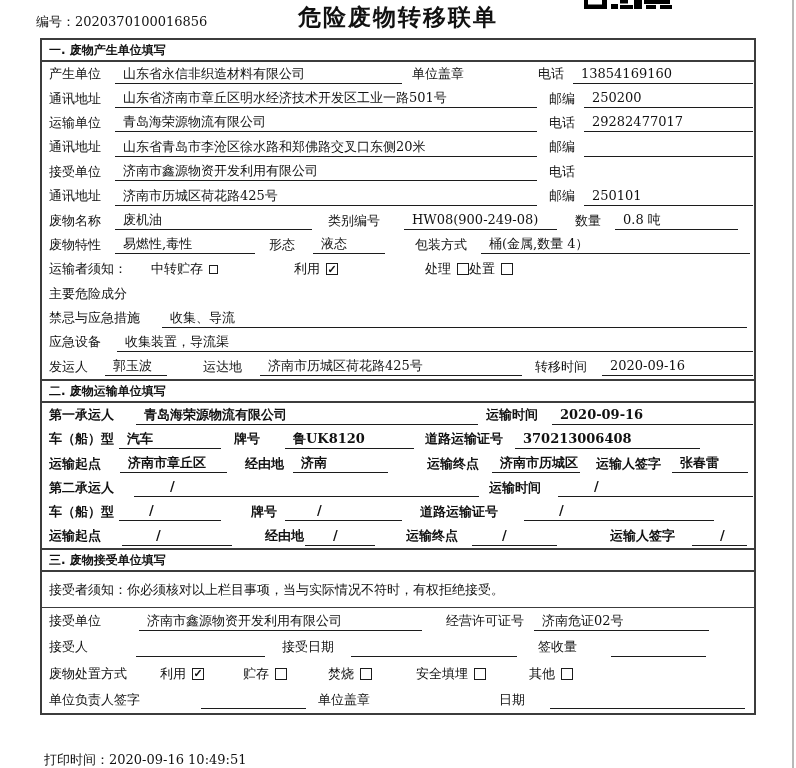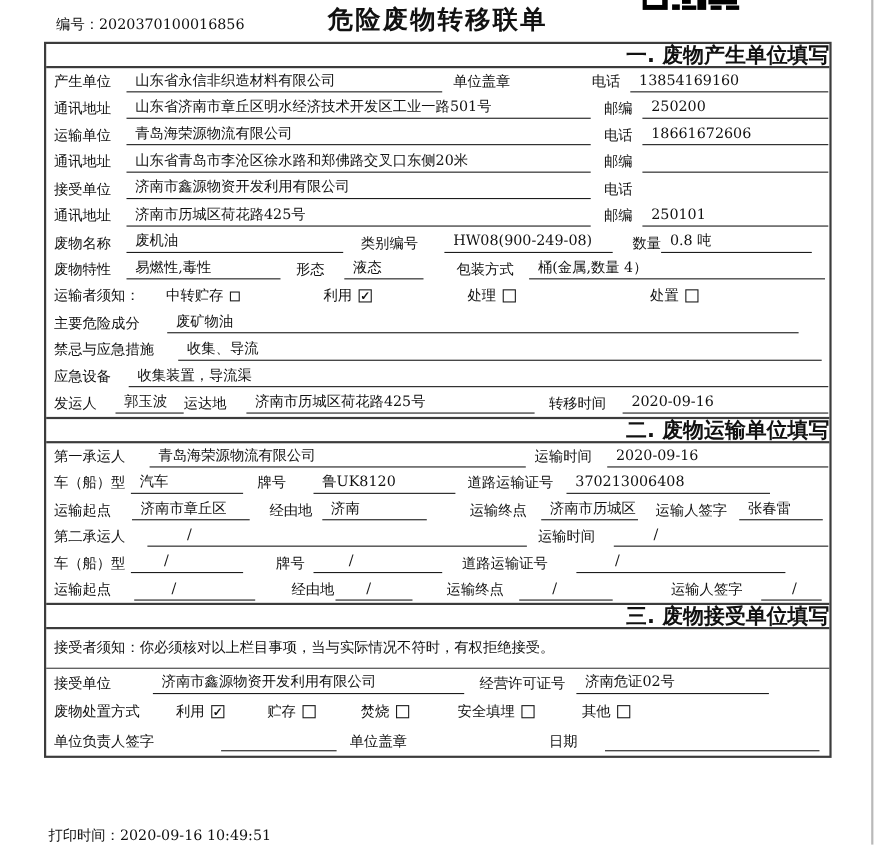--- a/index.html
+++ b/index.html
@@ -5,47 +5,47 @@
   html,body{margin:0;padding:0;}
   body{
     width:796px;height:768px;background:#ffffff;color:#111;
     font-family:"DejaVu Serif","Liberation Serif",serif;
     position:relative;overflow:hidden;
     -webkit-font-smoothing:antialiased;
   }
   .page-edge{position:absolute;top:0;bottom:0;right:2px;width:2px;background:#b9b9b9;}
   
   .hdr{position:relative;height:38px;}
-  .serial{position:absolute;left:51px;top:13px;font-size:13px;white-space:nowrap;}
+  .serial{position:absolute;left:36px;top:13px;font-size:13px;white-space:nowrap;}
   .doc-title{
     position:absolute;left:0;right:0;top:2px;text-align:center;
     font-family:"DejaVu Sans","Liberation Sans",sans-serif;
     font-size:23px;font-weight:bold;letter-spacing:2px;
   }
   .qr{position:absolute;left:584px;top:0;width:90px;height:10px;}
   
   .tbl{
     position:absolute;left:40px;top:38px;width:716px;
     border:2px solid #3c3c3c;box-sizing:border-box;background:#fff;
   }
   .sec-h{
     height:20px;line-height:20px;border-bottom:2px solid #3c3c3c;
     font-family:"DejaVu Sans","Liberation Sans",sans-serif;
-    font-weight:bold;font-size:19px;padding-left:7px;white-space:nowrap;text-align:right;
+    font-weight:bold;font-size:12px;padding-left:7px;white-space:nowrap;
   }
   .sec-h.mid{border-top:2px solid #3c3c3c;}
   .notice{
     height:35px;line-height:35px;border-bottom:1.5px solid #3c3c3c;
     font-size:13px;padding-left:7px;white-space:nowrap;
   }
   .row{
     display:flex;align-items:center;height:24.4px;padding-left:7px;
     font-size:13px;white-space:nowrap;
   }
-  .s2 .row{height:24.2px;}
+  .s2 .row{height:24.2px;font-weight:bold;}
   .s3 .row{height:26.2px;}
   .ul{
     border-bottom:1px solid #1c1c1c;height:19px;line-height:18px;
     box-sizing:border-box;padding-left:8px;overflow:hidden;flex:0 0 auto;
   }
   .grow{flex:1 1 auto;margin-right:1px;}
   .lb{flex:0 0 auto;}
   .box{
     display:inline-flex;width:12px;height:12px;border:1.5px solid #1c1c1c;
     box-sizing:border-box;margin-left:6px;align-items:center;justify-content:center;
@@ -90,21 +90,21 @@
     <div class="row">
       <span class="lb">通讯地址</span>
       <span class="ul" style="width:422px;margin-left:14px">山东省济南市章丘区明水经济技术开发区工业一路501号</span>
       <span class="lb" style="margin-left:12px">邮编</span>
       <span class="ul grow" style="margin-left:9px">250200</span>
     </div>
     <div class="row">
       <span class="lb">运输单位</span>
       <span class="ul" style="width:422px;margin-left:14px">青岛海荣源物流有限公司</span>
       <span class="lb" style="margin-left:12px">电话</span>
-      <span class="ul grow" style="margin-left:9px">18661672606</span>
+      <span class="ul grow" style="margin-left:9px">29282477017</span>
     </div>
     <div class="row">
       <span class="lb">通讯地址</span>
       <span class="ul" style="width:422px;margin-left:14px">山东省青岛市李沧区徐水路和郑佛路交叉口东侧20米</span>
       <span class="lb" style="margin-left:12px">邮编</span>
       <span class="ul grow" style="margin-left:9px"></span>
     </div>
     <div class="row">
       <span class="lb">接受单位</span>
       <span class="ul" style="width:422px;margin-left:14px">济南市鑫源物资开发利用有限公司</span>
@@ -115,57 +115,56 @@
       <span class="ul" style="width:422px;margin-left:14px">济南市历城区荷花路425号</span>
       <span class="lb" style="margin-left:12px">邮编</span>
       <span class="ul grow" style="margin-left:9px">250101</span>
     </div>
     <div class="row">
       <span class="lb">废物名称</span>
       <span class="ul" style="width:197px;margin-left:14px">废机油</span>
       <span class="lb" style="margin-left:16px">类别编号</span>
       <span class="ul" style="width:153px;margin-left:24px">HW08(900-249-08)</span>
       <span class="lb" style="margin-left:18px">数量</span>
-      <span class="ul grow" style="margin-right:16px">0.8 吨</span>
+      <span class="ul grow" style="margin-left:14px;margin-right:16px">0.8 吨</span>
     </div>
     <div class="row">
       <span class="lb">废物特性</span>
       <span class="ul" style="width:140px;margin-left:14px">易燃性,毒性</span>
       <span class="lb" style="margin-left:14px">形态</span>
       <span class="ul" style="width:72px;margin-left:18px">液态</span>
       <span class="lb" style="margin-left:30px">包装方式</span>
       <span class="ul grow" style="margin-left:14px;margin-right:4px">桶(金属,数量 4）</span>
     </div>
     <div class="row">
       <span class="lb">运输者须知：</span>
       <span class="lb" style="margin-left:24px">中转贮存</span>
       <span class="box" style="width:9px;height:9px"></span>
       <span class="lb" style="margin-left:76px">利用</span>
       <span class="box">✓</span>
       <span class="lb" style="margin-left:87px">处理</span>
       <span class="box"></span>
-      <span class="lb" style="margin-left:122px">处置</span>
+      <span class="lb" style="">处置</span>
       <span class="box"></span>
     </div>
     <div class="row">
       <span class="lb">主要危险成分</span>
-      <span class="ul" style="width:574px;margin-left:25px">废矿物油</span>
     </div>
     <div class="row">
       <span class="lb">禁忌与应急措施</span>
       <span class="ul" style="width:585px;margin-left:22px">收集、导流</span>
     </div>
     <div class="row">
       <span class="lb">应急设备</span>
       <span class="ul grow" style="margin-left:16px">收集装置，导流渠</span>
     </div>
     <div class="row">
       <span class="lb">发运人</span>
       <span class="ul" style="width:62px;margin-left:17px">郭玉波</span>
-      <span class="lb" style="">运达地</span>
+      <span class="lb" style="margin-left:36px">运达地</span>
       <span class="ul" style="width:262px;margin-left:18px">济南市历城区荷花路425号</span>
       <span class="lb" style="margin-left:13px">转移时间</span>
       <span class="ul grow" style="margin-left:15px">2020-09-16</span>
     </div>
   </div>
 
   <div class="sec-h mid">二. 废物运输单位填写</div>
   <div class="s2">
     <div class="row">
       <span class="lb">第一承运人</span>
@@ -216,22 +215,30 @@
       <span class="ul" style="width:55px;margin-left:17px;padding-left:28px">/</span>
     </div>
   </div>
 
   <div class="sec-h mid">三. 废物接受单位填写</div>
   <div class="notice">接受者须知：你必须核对以上栏目事项，当与实际情况不符时，有权拒绝接受。</div>
   <div class="s3">
     <div class="row">
       <span class="lb">接受单位</span>
       <span class="ul" style="width:283px;margin-left:38px">济南市鑫源物资开发利用有限公司</span>
-      <span class="lb" style="margin-left:14px">经营许可证号</span>
+      <span class="lb" style="margin-left:24px">经营许可证号</span>
       <span class="ul" style="width:175px;margin-left:10px">济南危证02号</span>
+    </div>
+    <div class="row">
+      <span class="lb">接受人</span>
+      <span class="ul" style="width:129px;margin-left:48px"></span>
+      <span class="lb" style="margin-left:17px">接受日期</span>
+      <span class="ul" style="width:166px;margin-left:17px"></span>
+      <span class="lb" style="margin-left:21px">签收量</span>
+      <span class="ul" style="width:95px;margin-left:34px"></span>
     </div>
     <div class="row">
       <span class="lb">废物处置方式</span>
       <span class="lb" style="margin-left:33px">利用</span>
       <span class="box">✓</span>
       <span class="lb" style="margin-left:39px">贮存</span>
       <span class="box"></span>
       <span class="lb" style="margin-left:41px">焚烧</span>
       <span class="box"></span>
       <span class="lb" style="margin-left:44px">安全填埋</span>

